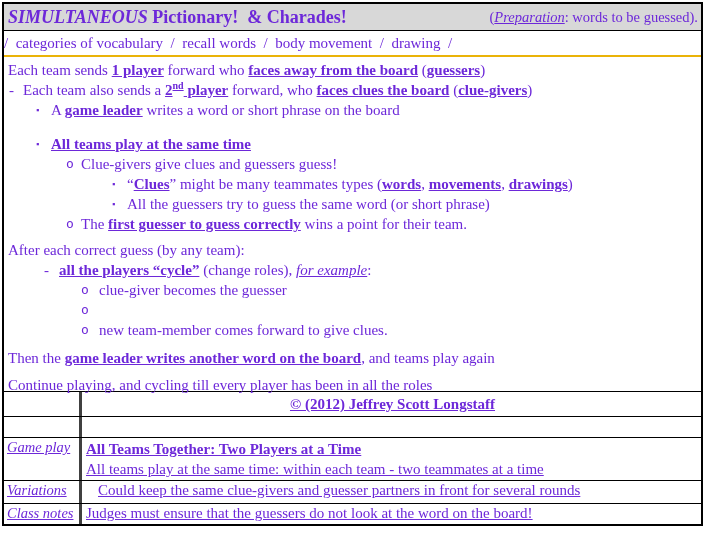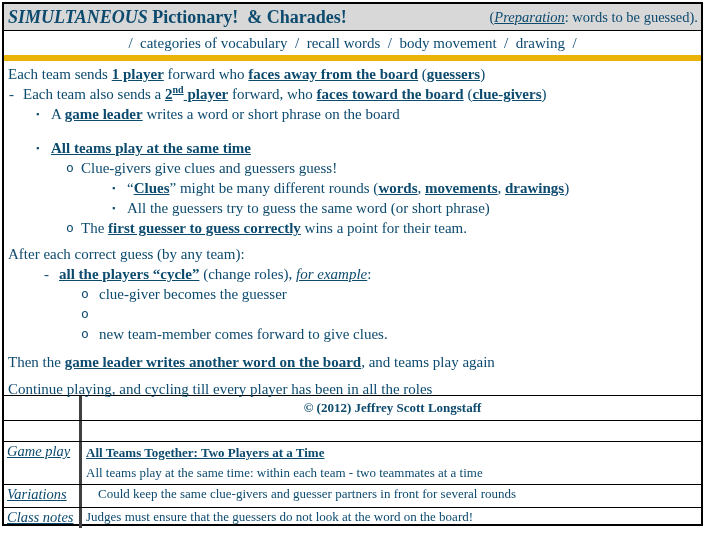--- a/index.html
+++ b/index.html
@@ -1,26 +1,26 @@
 <!DOCTYPE html>
 <html><head>
 <meta charset="utf-8">
 <style>
   html,body{margin:0;padding:0;background:#ffffff;}
   .page{position:relative;width:715px;height:537px;background:#ffffff;overflow:hidden;
-        font-family:"Liberation Serif",serif;color:#0c4a6e;}
+        font-family:"Liberation Serif",serif;color:#6d28d9;}
   .doc{position:absolute;left:2px;top:2px;width:701px;height:524px;border:2px solid #000;
        box-sizing:border-box;background:#fff;}
   
   .hdr{height:26px;border-bottom:1px solid #000;background:#d8d8d8;display:flex;
        justify-content:space-between;align-items:center;padding:0 3px 0 4px;box-sizing:content-box;}
   .title{font-size:18px;font-weight:bold;white-space:pre;}
   .prep{font-size:14.5px;white-space:pre;}
   
-  .cats{height:24px;line-height:24px;border-bottom:6px solid #eab308;text-align:center;
+  .cats{height:24px;line-height:24px;border-bottom:2px solid #eab308;
         font-size:15px;white-space:pre;}
   
   .rules{height:335px;border-bottom:1px solid #000;padding-top:3px;box-sizing:border-box;
          font-size:15px;}
   .line{position:relative;height:20px;line-height:20px;white-space:pre;}
   .l0{padding-left:4px;}
   .l1{padding-left:19px;}  .l1 .blt{left:5px;}
   .l2{padding-left:47px;}  .l2 .blt{left:32px;}
   .l3{padding-left:77px;}  .l3 .blt{left:62px;}
   .l4{padding-left:123px;} .l4 .blt{left:108px;}
@@ -31,21 +31,21 @@
   .blt-circle{font-family:"DejaVu Sans Mono",monospace;font-size:13px;line-height:20px;}
   .blt-dash{font-size:15px;line-height:20px;}
   
   .b{font-weight:bold;} .i{font-style:italic;} .u{text-decoration:underline;text-align:center;}
   .sup{vertical-align:super;font-size:10px;line-height:0;}
   
   .frow{display:flex;border-bottom:1px solid #000;box-sizing:content-box;}
   .frow:last-child{border-bottom:none;}
   .flabel{width:78px;flex:0 0 78px;border-right:3px solid #404040;padding:1px 0 0 3px;
           box-sizing:border-box;font-size:14.5px;}
-  .fcell{flex:1;padding:1px 2px 0 4px;font-size:13px;}
+  .fcell{flex:1;padding:1px 2px 0 4px;font-size:15px;text-decoration:underline;}
   .r-copy{height:24px;} .r-copy .fcell{text-align:center;font-weight:bold;line-height:22px;}
   .r-empty{height:20px;}
   .r-game{height:42px;} .r-game .fline{line-height:20px;}
   .r-var{height:22px;gap:12px;}
   .r-class{height:20px;}
   .fline{white-space:pre;}
   .lbl{font-style:italic;text-decoration:underline;}
 </style>
 </head>
 <body>
@@ -55,26 +55,26 @@
 
     <div class="hdr">
       <div class="title"><span class="b i">SIMULTANEOUS</span><span class="b"> Pictionary!  &amp; Charades!</span></div>
       <div class="prep"><span>(</span><span class="i u">Preparation</span><span>: words to be guessed).</span></div>
     </div>
 
     <div class="cats"><span>/  categories of vocabulary  /  recall words  /  body movement  /  drawing  /</span></div>
 
     <div class="rules" id="rules-body">
         <div class="line l0"><span>Each team sends </span><span class="b u">1 player</span><span> forward who </span><span class="b u">faces away from the board</span><span> (</span><span class="b u">guessers</span><span>)</span></div>
-        <div class="line l1"><span class="blt blt-dash">-</span><span>Each team also sends a </span><span class="b u">2</span><span class="b u sup">nd</span><span class="b u"> player</span><span> forward, who </span><span class="b u">faces toward the board</span><span> (</span><span class="b u">clue-givers</span><span>)</span></div>
+        <div class="line l1"><span class="blt blt-dash">-</span><span>Each team also sends a </span><span class="b u">2</span><span class="b u sup">nd</span><span class="b u"> player</span><span> forward, who </span><span class="b u">faces clues the board</span><span> (</span><span class="b u">clue-givers</span><span>)</span></div>
         <div class="line l2"><span class="blt blt-square">▪</span><span>A </span><span class="b u">game leader</span><span> writes a word or short phrase on the board</span></div>
         <div style="height: 14px;"></div>
         <div class="line l2"><span class="blt blt-square">▪</span><span class="b u">All teams play at the same time</span></div>
         <div class="line l3"><span class="blt blt-circle">o</span><span>Clue-givers give clues and guessers guess!</span></div>
-        <div class="line l4"><span class="blt blt-square">▪</span><span>“</span><span class="b u">Clues</span><span>”</span><span> might be many different rounds (</span><span class="b u">words</span><span>, </span><span class="b u">movements</span><span>, </span><span class="b u">drawings</span><span>)</span></div>
+        <div class="line l4"><span class="blt blt-square">▪</span><span>“</span><span class="b u">Clues</span><span>”</span><span> might be many teammates types (</span><span class="b u">words</span><span>, </span><span class="b u">movements</span><span>, </span><span class="b u">drawings</span><span>)</span></div>
         <div class="line l4"><span class="blt blt-square">▪</span><span>All the guessers try to guess the same word (or short phrase)</span></div>
         <div class="line l3"><span class="blt blt-circle">o</span><span>The </span><span class="b u">first guesser to guess correctly</span><span> wins a point for their team.</span></div>
         <div style="height: 6px;"></div>
         <div class="line l0"><span>After each correct guess (by any team):</span></div>
         <div class="line l1b"><span class="blt blt-dash">-</span><span class="b u">all the players “cycle”</span><span> (change roles), </span><span class="u i">for example</span><span>:</span></div>
         <div class="line l2b"><span class="blt blt-circle">o</span><span>clue-giver becomes the guesser</span></div>
         <div class="line l2b"><span class="blt blt-circle">o</span></div>
         <div class="line l2b"><span class="blt blt-circle">o</span><span>new team-member comes forward to give clues.</span></div>
         <div style="height: 8px;"></div>
         <div class="line l0"><span>Then the </span><span class="b u">game leader writes another word on the board</span><span>, and teams play again</span></div>

